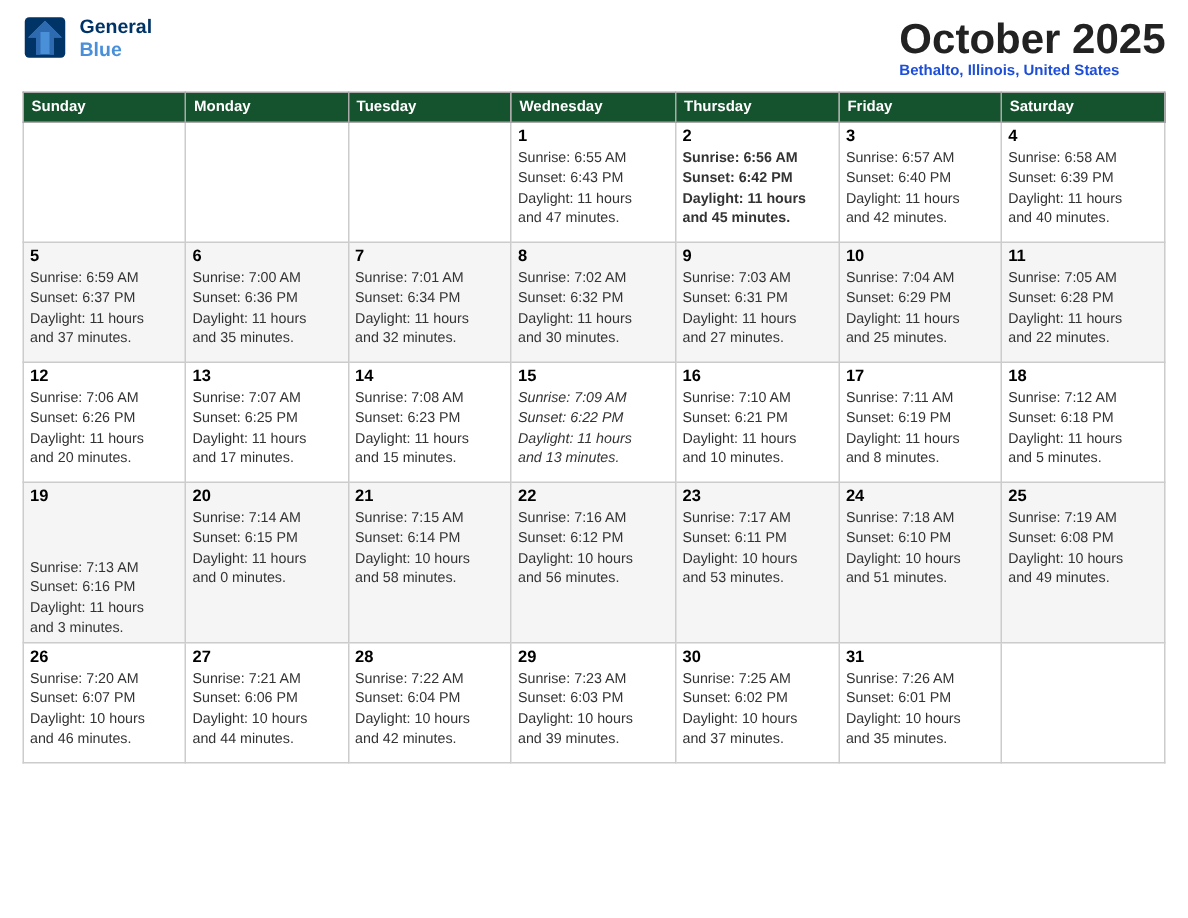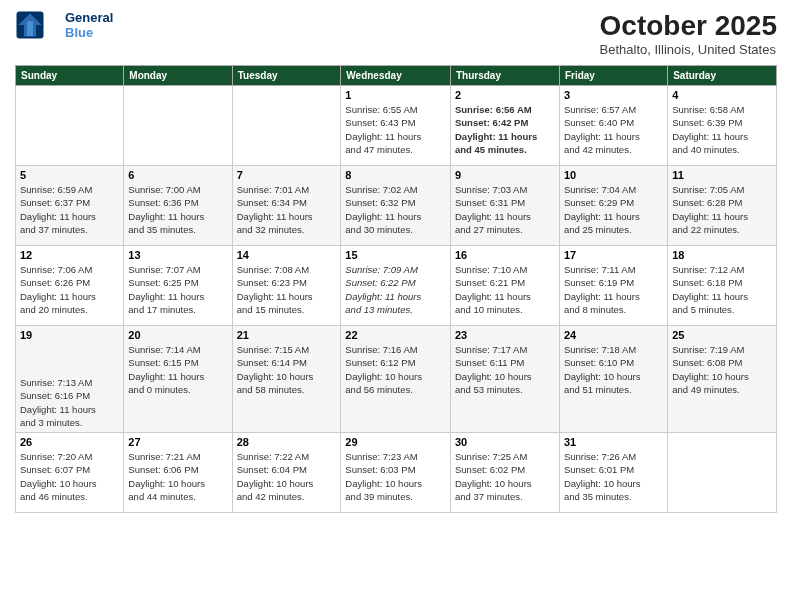--- a/index.html
+++ b/index.html
@@ -17,37 +17,38 @@
     }
     .header {
       display: flex;
       justify-content: space-between;
       align-items: flex-start;
       margin-bottom: 8px;
     }
     .logo {
       display: flex;
       align-items: center;
-      gap: 20px;
+      gap: 8px;
     }
     .logo-icon {
       width: 30px;
       height: 30px;
     }
     .title-block {
       text-align: left;
     }
     .month-title {
       font-size: 28px;
       font-weight: bold;
       color: #222;
     }
     .location {
-      font-size: 13px;
-      color: #404040;
+      font-size: 10px;
+      color: #1d4ed8;
+      font-weight: bold;
     }
     .calendar {
       width: 100%;
       border-collapse: collapse;
       font-size: 9.5px;
     }
     .calendar th {
       background-color: #14532d;
       color: #fff;
       text-align: left;

